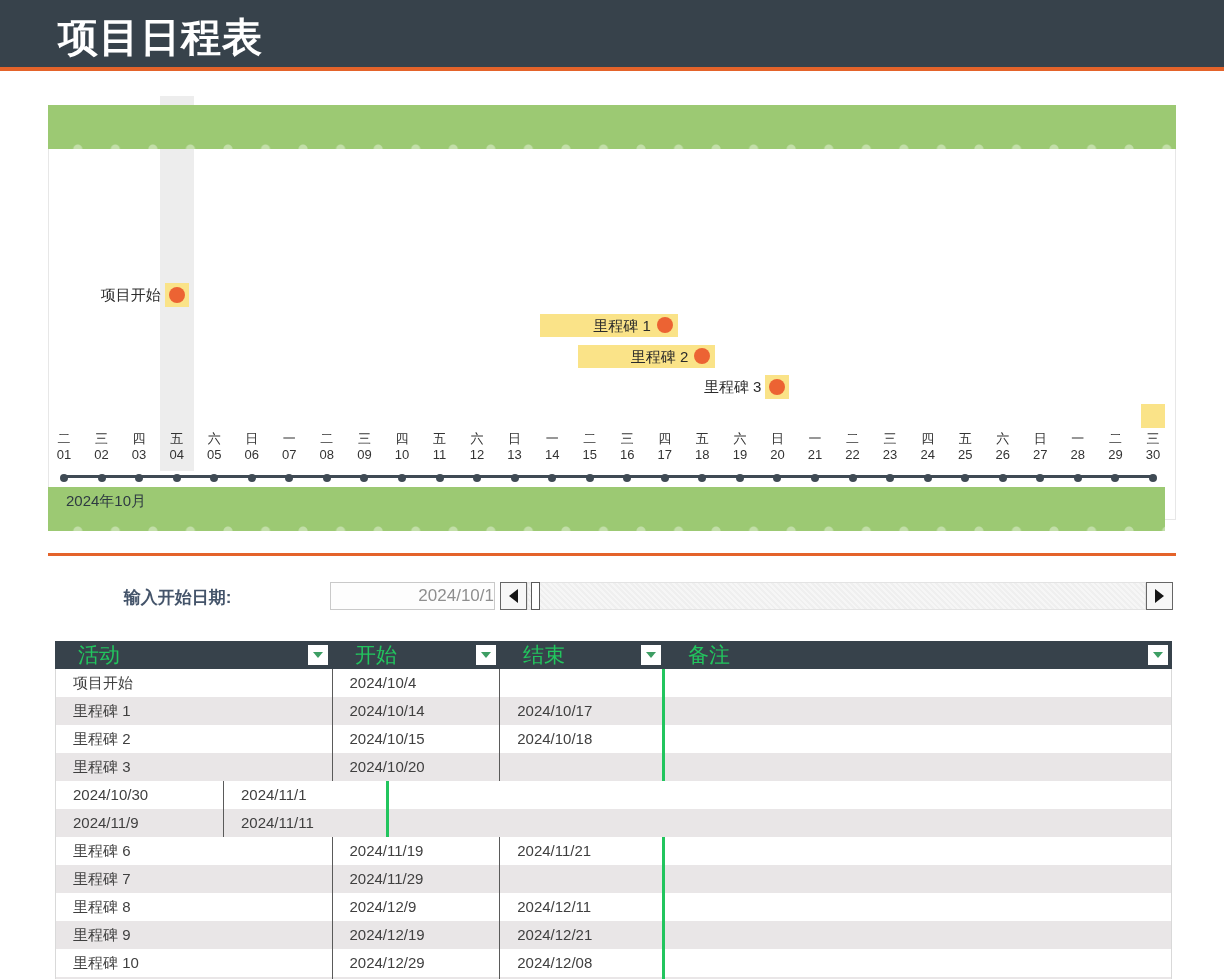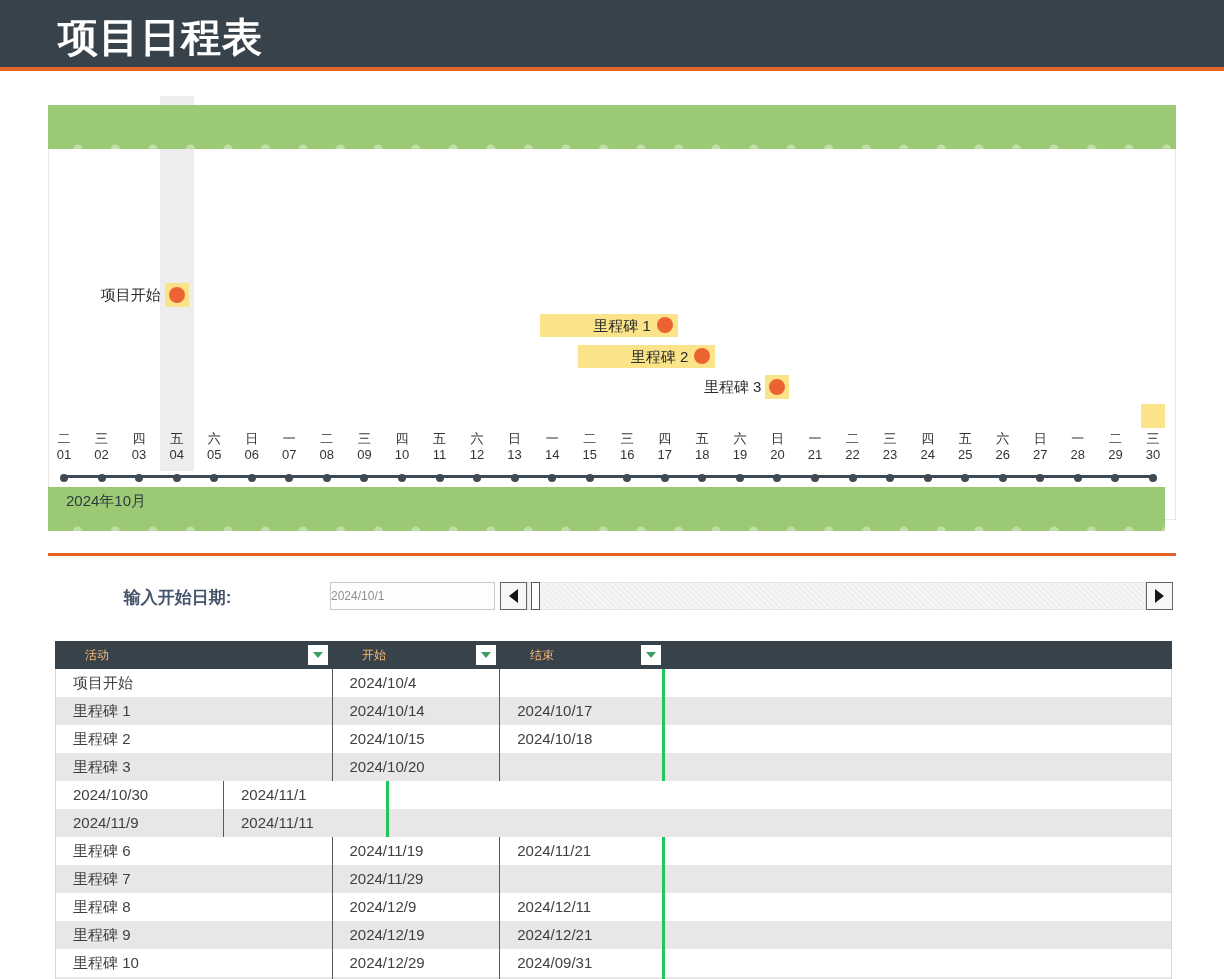--- a/index.html
+++ b/index.html
@@ -34,36 +34,36 @@
   .ms-bar{position:absolute;height:23px;background:var(--yellow);z-index:3}
   .ms-bar .in-label{display:block;text-align:right;line-height:23px;font-size:15px;color:#2b2b2b;padding-right:27px}
   .ms-square{position:absolute;width:24px;height:24px;background:var(--yellow);z-index:3}
   .ms-dot{position:absolute;width:16px;height:16px;border-radius:50%;background:var(--dot);z-index:4}
   .ms-label{position:absolute;width:196px;text-align:right;font-size:15px;color:#2b2b2b;line-height:22px;z-index:4}
   
   .divider{position:absolute;left:48px;top:553px;width:1128px;height:3px;background:var(--orange)}
   .input-label{position:absolute;left:48px;top:586px;width:259px;text-align:center;
     font-weight:bold;font-size:17px;color:var(--label-blue)}
   .date-input{position:absolute;left:330px;top:582px;width:165px;height:28px;
-    border:1px solid #C9C9C9;background:#FDFDFD;text-align:left;color:#8F8F8F;
-    font-size:12px;font-family:inherit}
+    border:1px solid #C9C9C9;background:#FDFDFD;text-align:right;color:#8F8F8F;
+    font-size:17px;font-family:inherit}
   .scrollbar{position:absolute;left:500px;top:582px;width:673px;height:28px}
   .sb-btn{position:absolute;top:0;width:27px;height:28px;background:#F7F7F7;
     border:1px solid #666;display:flex;align-items:center;justify-content:center;cursor:pointer}
   .sb-btn.left{left:0}.sb-btn.right{right:0}
   .tri-l{width:0;height:0;border-top:7px solid transparent;border-bottom:7px solid transparent;border-right:9px solid #151515}
   .tri-r{width:0;height:0;border-top:7px solid transparent;border-bottom:7px solid transparent;border-left:9px solid #151515}
   .sb-track{position:absolute;left:27px;right:27px;top:0;height:28px;background:#F2F2F2;
     border:1px solid #E3E3E3;
     background-image:repeating-linear-gradient(45deg,#f6f6f6 0 2px,#efefef 2px 4px)}
   .sb-thumb{position:absolute;left:31px;top:0;width:9px;height:28px;background:#fff;border:1px solid #5A5A5A;z-index:1}
   
   .data-table{position:absolute;left:55px;top:641px;width:1117px}
   .t-header{display:flex;height:28px;background:var(--slate)}
-  .t-header .hcell{position:relative;color:#fdba74;font-size:12px;line-height:28px;padding-left:30px}
+  .t-header .hcell{position:relative;color:#22c55e;font-size:21px;line-height:28px;padding-left:23px}
   .filter-btn{position:absolute;right:4px;top:4px;width:20px;height:20px;background:#fff;
     border:none;display:flex;align-items:center;justify-content:center;cursor:pointer}
   .filter-btn i{width:0;height:0;border-left:5px solid transparent;border-right:5px solid transparent;
     border-top:6px solid var(--filter-green)}
   .col-a{width:277px}.col-b{width:168px}.col-c{width:165px}.col-d{width:507px}
   .t-row{display:flex;height:28px;background:#fff;border-left:1px solid #D9D9D9;border-right:1px solid #D9D9D9}
   .t-row.alt{background:var(--row-alt)}
   .t-row .cell{font-size:15px;color:#3F3F3F;line-height:28px;padding-left:17px;overflow:hidden;white-space:nowrap}
   .t-row .col-a,.t-row .col-b{border-right:1px solid #5A5A5A}
   .t-row .col-c{border-right:3px solid #22c55e}
@@ -282,20 +282,26 @@
       <button class="filter-btn">
           <i></i>
         </button>
     </div>
     <div class="hcell col-c">
       <span>结束</span>
       <button class="filter-btn">
           <i></i>
         </button>
     </div>
+    <div class="hcell col-d">
+      <span>备注</span>
+      <button class="filter-btn">
+          <i></i>
+        </button>
+    </div>
   </div>
   <div id="table-body">
       <div class="t-row">
         <div class="cell col-a">项目开始</div>
         <div class="cell col-b">2024/10/4</div>
         <div class="cell col-c"></div>
         <div class="cell col-d"></div>
       </div>
       <div class="t-row alt">
         <div class="cell col-a">里程碑 1</div>
@@ -345,21 +351,21 @@
       </div>
       <div class="t-row alt">
         <div class="cell col-a">里程碑 9</div>
         <div class="cell col-b">2024/12/19</div>
         <div class="cell col-c">2024/12/21</div>
         <div class="cell col-d"></div>
       </div>
       <div class="t-row">
         <div class="cell col-a">里程碑 10</div>
         <div class="cell col-b">2024/12/29</div>
-        <div class="cell col-c">2024/09/31</div>
+        <div class="cell col-c">2024/12/08</div>
         <div class="cell col-d"></div>
       </div>
       <div class="t-row alt">
         <div class="cell col-a"></div>
         <div class="cell col-b"></div>
         <div class="cell col-c"></div>
         <div class="cell col-d"></div>
       </div>
     </div>
 </div>

